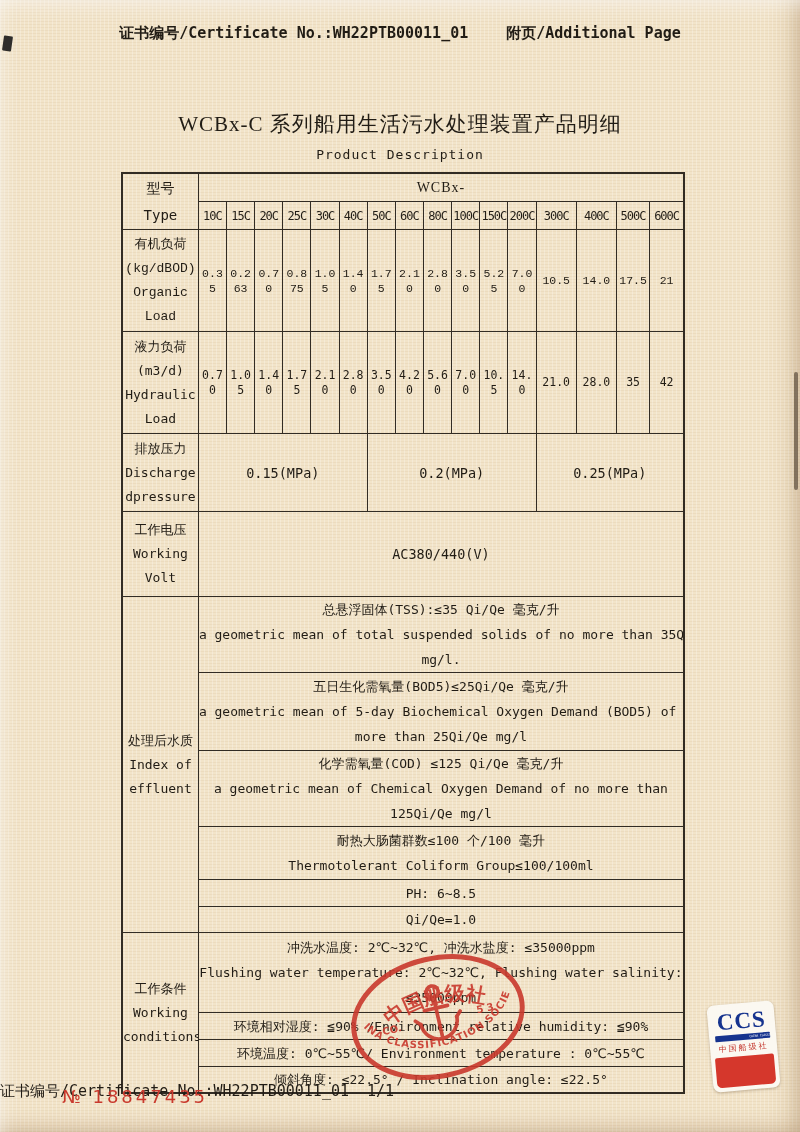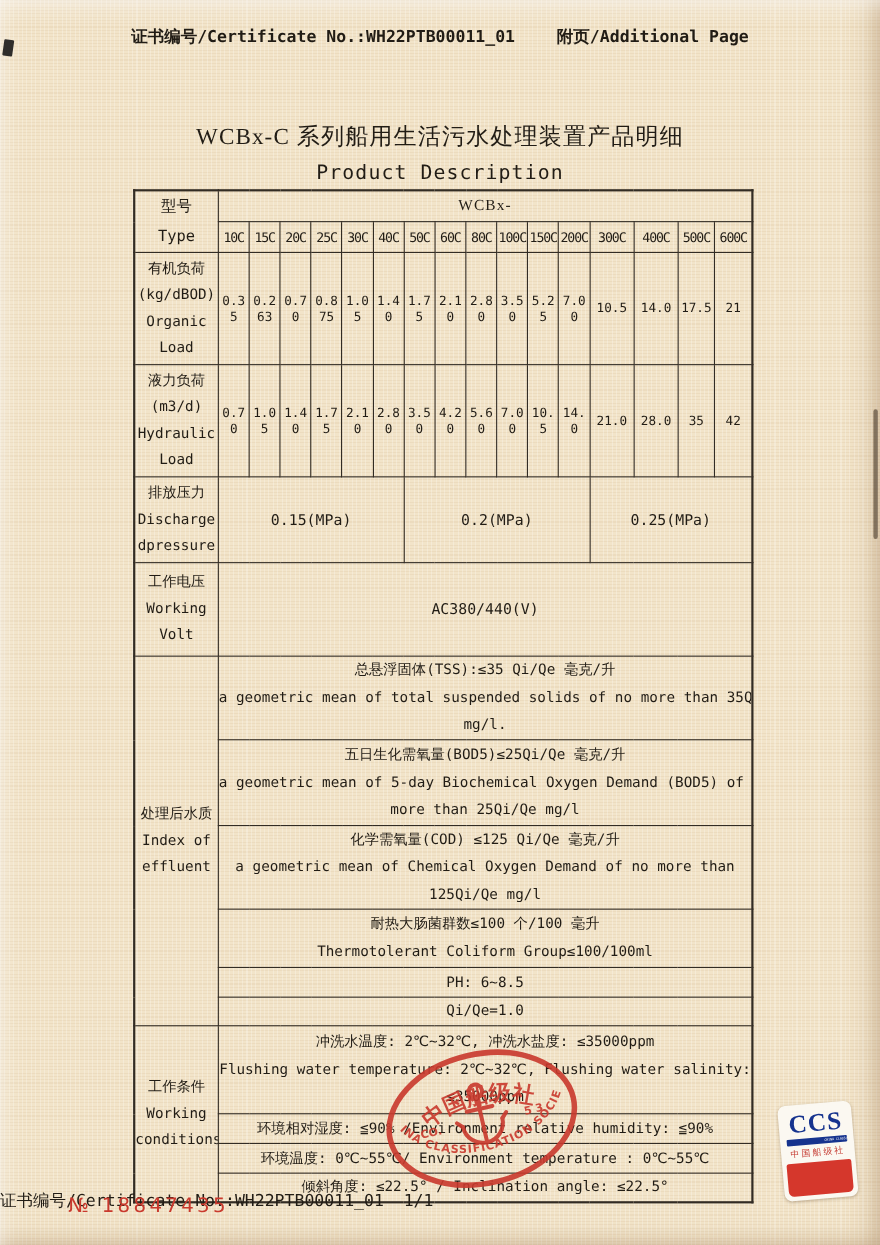--- a/index.html
+++ b/index.html
@@ -14,35 +14,35 @@
     box-shadow: inset 0 16px 22px -14px rgba(255,255,255,.75),
                 inset 14px 0 20px -14px rgba(255,255,255,.6),
                 inset -18px 0 28px -18px rgba(140,100,60,.5),
                 inset 0 -16px 24px -18px rgba(140,100,60,.45);
   }
   .abs{position:absolute;}
   .doc-header{top:24px;left:0;right:0;text-align:center;font-size:15px;font-weight:bold;}
   .doc-header .gap{display:inline-block;width:38px;}
   .title-zh{top:110px;left:0;right:0;text-align:center;font-size:21px;font-weight:normal;
     font-family:"Liberation Serif","DejaVu Serif",serif;letter-spacing:1px;}
-  .title-en{top:147px;left:0;right:0;text-align:center;font-size:18px;letter-spacing:1px;}
+  .title-en{top:147px;left:0;right:0;text-align:center;font-size:13px;letter-spacing:1px;}
 
   table.spec{position:absolute;left:121px;top:172px;width:564px;border-collapse:collapse;table-layout:fixed;}
   table.spec td,table.spec th{border:1px solid #322c24;padding:0;vertical-align:middle;text-align:center;
     font-weight:normal;overflow:hidden;}
   table.spec{border:2px solid #322c24;}
   .series-cell{font-size:14px;font-weight:bold;height:27px;font-family:"Liberation Serif","DejaVu Serif",serif;letter-spacing:1px;}
   .model-cell{font-size:12px;height:27px;letter-spacing:-1px;}
   .lblcell{font-size:13px;line-height:24px;}
   .lblcell .ln{white-space:nowrap;}
   .numcell{font-size:11.5px;line-height:15px;word-break:break-all;padding:1px;}
   .mergecell{font-size:13.5px;}
   .widecell{font-size:13px;line-height:25px;padding:0 4px;}
   .widecell .ln{white-space:nowrap;}
-  .r-org{height:102px;} .r-hyd{height:102px;} .r-dis{height:78px;} .r-volt{height:85px;}
+  .r-org{height:102px;font-family:Liberation Mono, monospace;} .r-hyd{height:102px;} .r-dis{height:78px;} .r-volt{height:85px;}
   .r-tss{height:75px;} .r-bod{height:78px;} .r-cod{height:74px;} .r-coli{height:53px;}
   .r-ph{height:27px;} .r-qi{height:26px;}
   .r-flu{height:80px;} .r-hum{height:27px;} .r-tem{height:27px;} .r-inc{height:26px;}
   .typehead{font-size:14px;line-height:27px;}
 
   .stamp-wrap{left:346px;top:950px;width:184px;height:134px;transform:rotate(-13deg);opacity:.9;pointer-events:none;}
   .ccs-card{left:710px;top:1003px;width:67px;height:87px;transform:rotate(-5deg);
     background:#fbf8f1;border-radius:7px;box-shadow:0 1px 3px rgba(90,60,30,.35);
     display:flex;flex-direction:column;align-items:center;}
   .ccs-letters{color:#16338e;font-family:"Liberation Serif","DejaVu Serif",serif;font-weight:bold;

